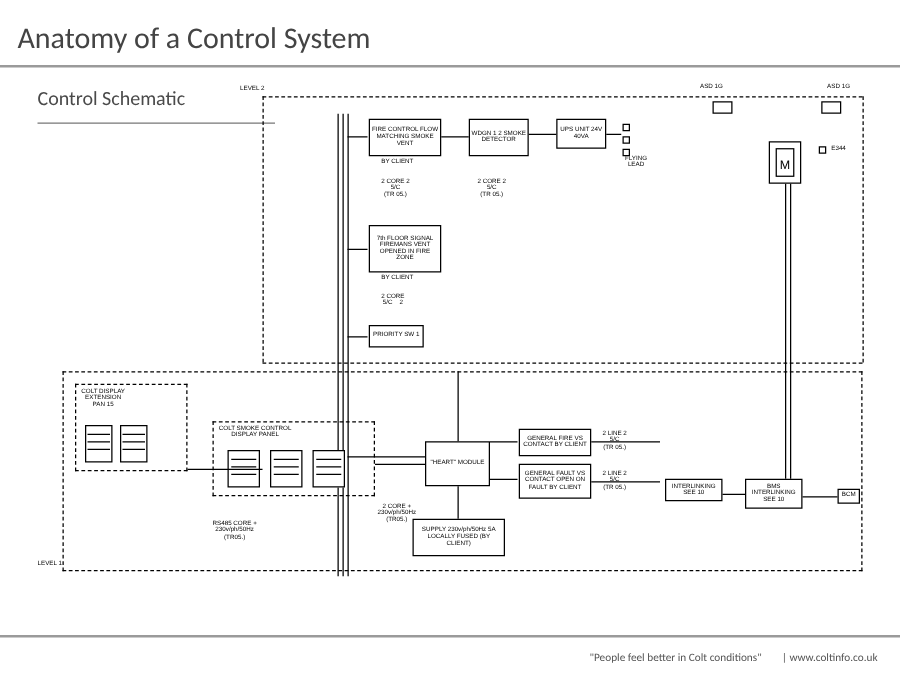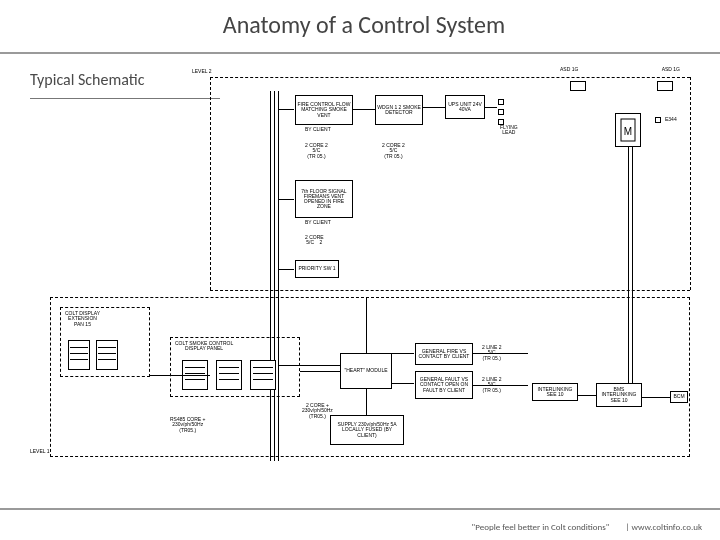--- a/index.html
+++ b/index.html
@@ -16,21 +16,20 @@
     width: 720px; height: 540px;
   }
   
   .title-row {
     position: absolute;
     top: 10px; left: 14px; right: 6px;
     height: 40px;
     display: flex;
     align-items: center;
     justify-content: space-between;
-    flex-direction: column;
   }
   .title {
     font-size: 24px;
     font-weight: 400;
     color: #444;
   }
   .logo svg { display: block; }
   .hr1 {
     position: absolute;
     left: 0; right: 0; top: 52px;
@@ -96,21 +95,21 @@
 </style>
 </head>
 <body>
 
 <div class="slide">
 
   <div class="title-row">
     <div class="title">Anatomy of a Control System</div>
   </div>
   <div class="hr1"></div>
-  <div class="subtitle">Typical Schematic</div>
+  <div class="subtitle">Control Schematic</div>
   <hr style="position:absolute;left:30px;right:500px;top:90px;border:none;border-top:1px solid #777;">
 
   <div class="schematic">
 
     <div class="dashbox" style="left:10px;top:12px;width:480px;height:0;border:none;border-top:1px dashed #000;"></div>
     <div class="dashbox" style="left:10px;top:225px;width:480px;height:0;border:none;border-top:1px dashed #000;"></div>
     <div class="dashbox" style="left:10px;top:12px;width:0;height:213px;border:none;border-left:1px dashed #000;"></div>
     <div class="dashbox" style="left:490px;top:12px;width:0;height:213px;border:none;border-left:1px dashed #000;"></div>
 
     <div class="dashbox" style="left:-150px;top:232px;width:640px;height:160px;"></div>

